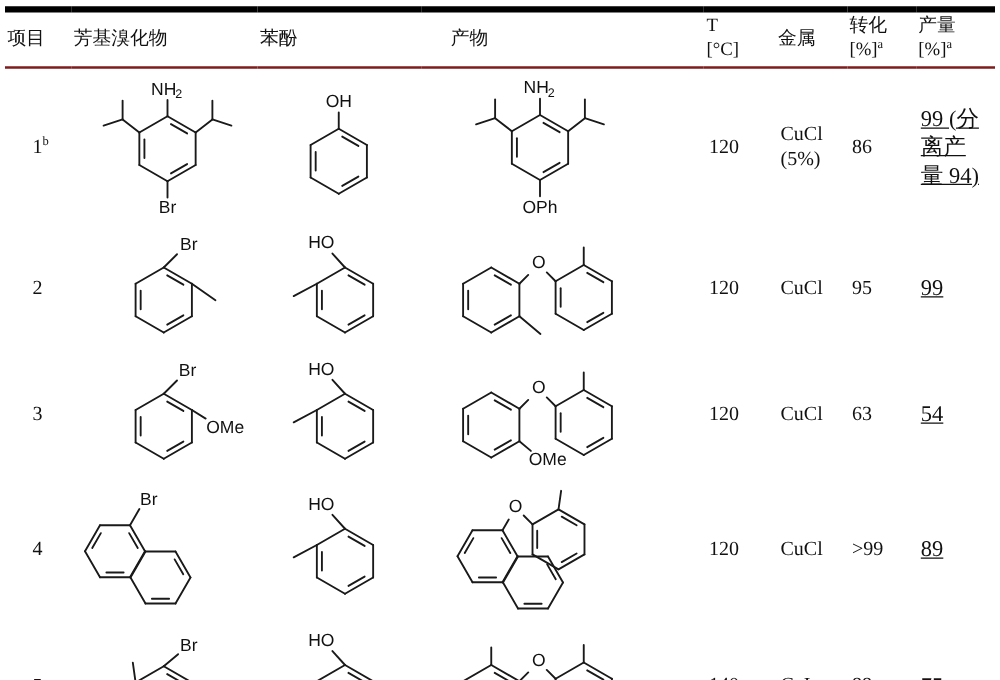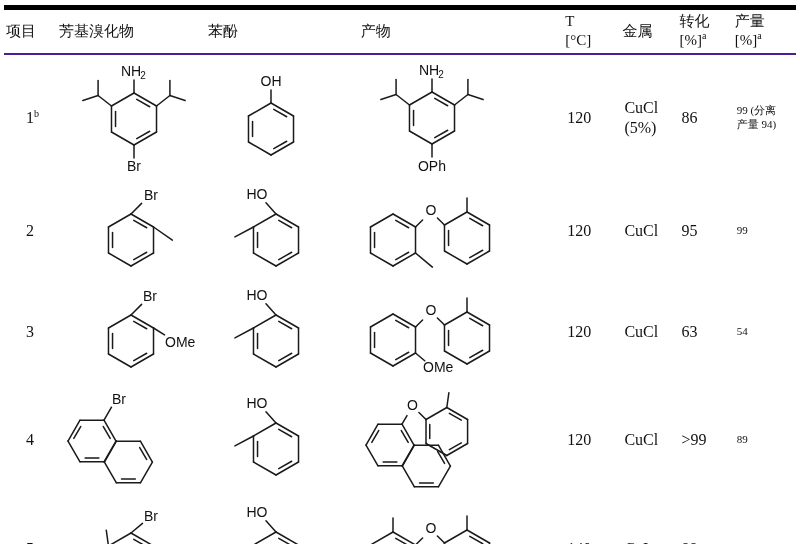--- a/index.html
+++ b/index.html
@@ -1,31 +1,31 @@
 <!DOCTYPE html>
 <html><head>
 <meta charset="utf-8">
 <style>
   html,body{margin:0;padding:0;background:#ffffff;}
   body{width:800px;height:544px;overflow:hidden;
        font-family:"Liberation Serif","DejaVu Serif",serif;color:#111;}
   .sheet{padding:5px 4px 0 4px;}
   table.rxn{border-collapse:collapse;table-layout:fixed;width:792px;
             border-top:5px solid #000;border-bottom:5px solid #000;}
-  thead tr{border-bottom:2px solid #4c1d95;}
+  thead tr{border-bottom:2px solid #7f1d1d;}
   th{font-weight:normal;text-align:left;vertical-align:middle;
      font-size:15px;padding:3px 2px;line-height:1.15;}
   th .h2{display:block;}
   sup{font-size:10px;}
   td{vertical-align:middle;padding:1px 2px;font-size:16px;}
   td.c-entry{padding-left:22px;font-size:16px;}
   td.c-struct{text-align:center;}
   td.c-prod{text-align:left;padding-left:20px;}
   td.c-num{text-align:left;padding-left:4px;line-height:1.2;}
-  .yieldtext{width:50px;font-size:11px;line-height:1.25;word-break:break-all;}
+  .yieldtext{width:50px;font-size:18px;line-height:1.25;word-break:break-all;text-decoration:underline;}
   tr.rh0{height:40px;}
   tr.rh1{height:127px;}
   tr.rh2{height:87px;}
   tr.rh3{height:90px;}
   tr.rh4{height:103px;}
   tr.rh5{height:79px;}
   svg.mol{display:inline-block;vertical-align:middle;}
   svg.mol line{stroke:#1a1a1a;stroke-width:1.5;stroke-linecap:round;}
   svg.mol text{font-family:"Liberation Sans","DejaVu Sans",sans-serif;fill:#111;}
 </style>

